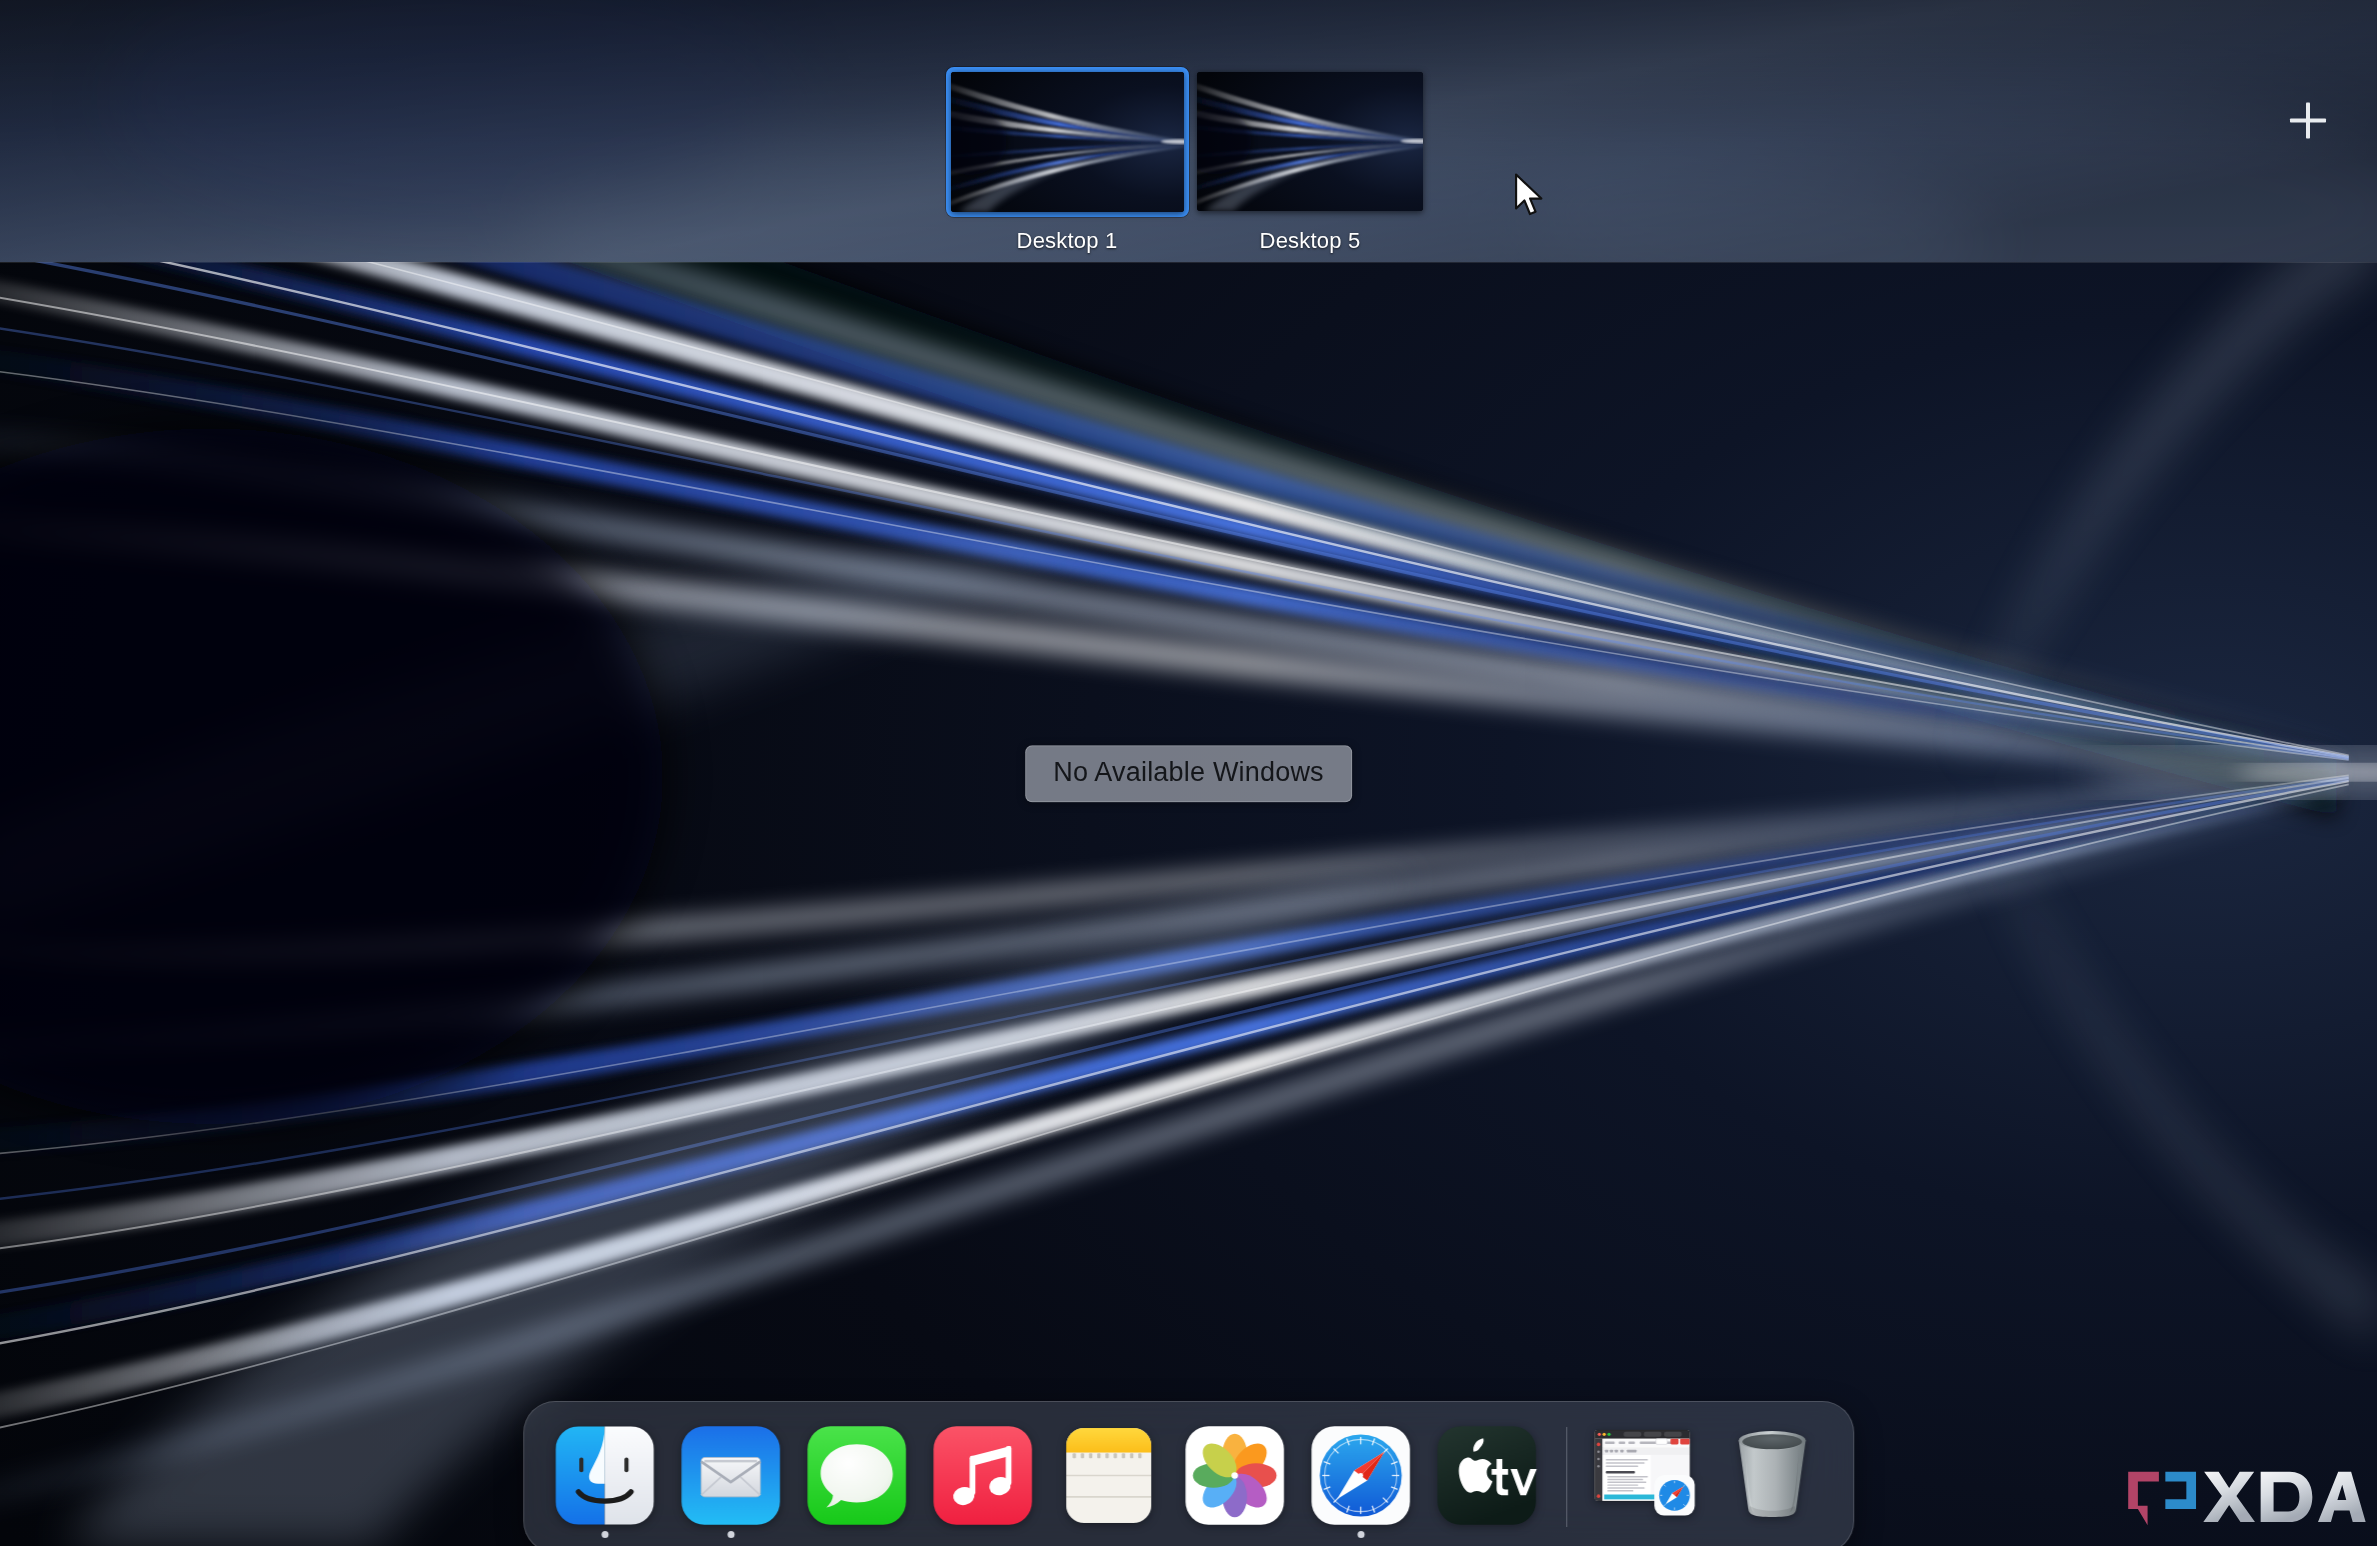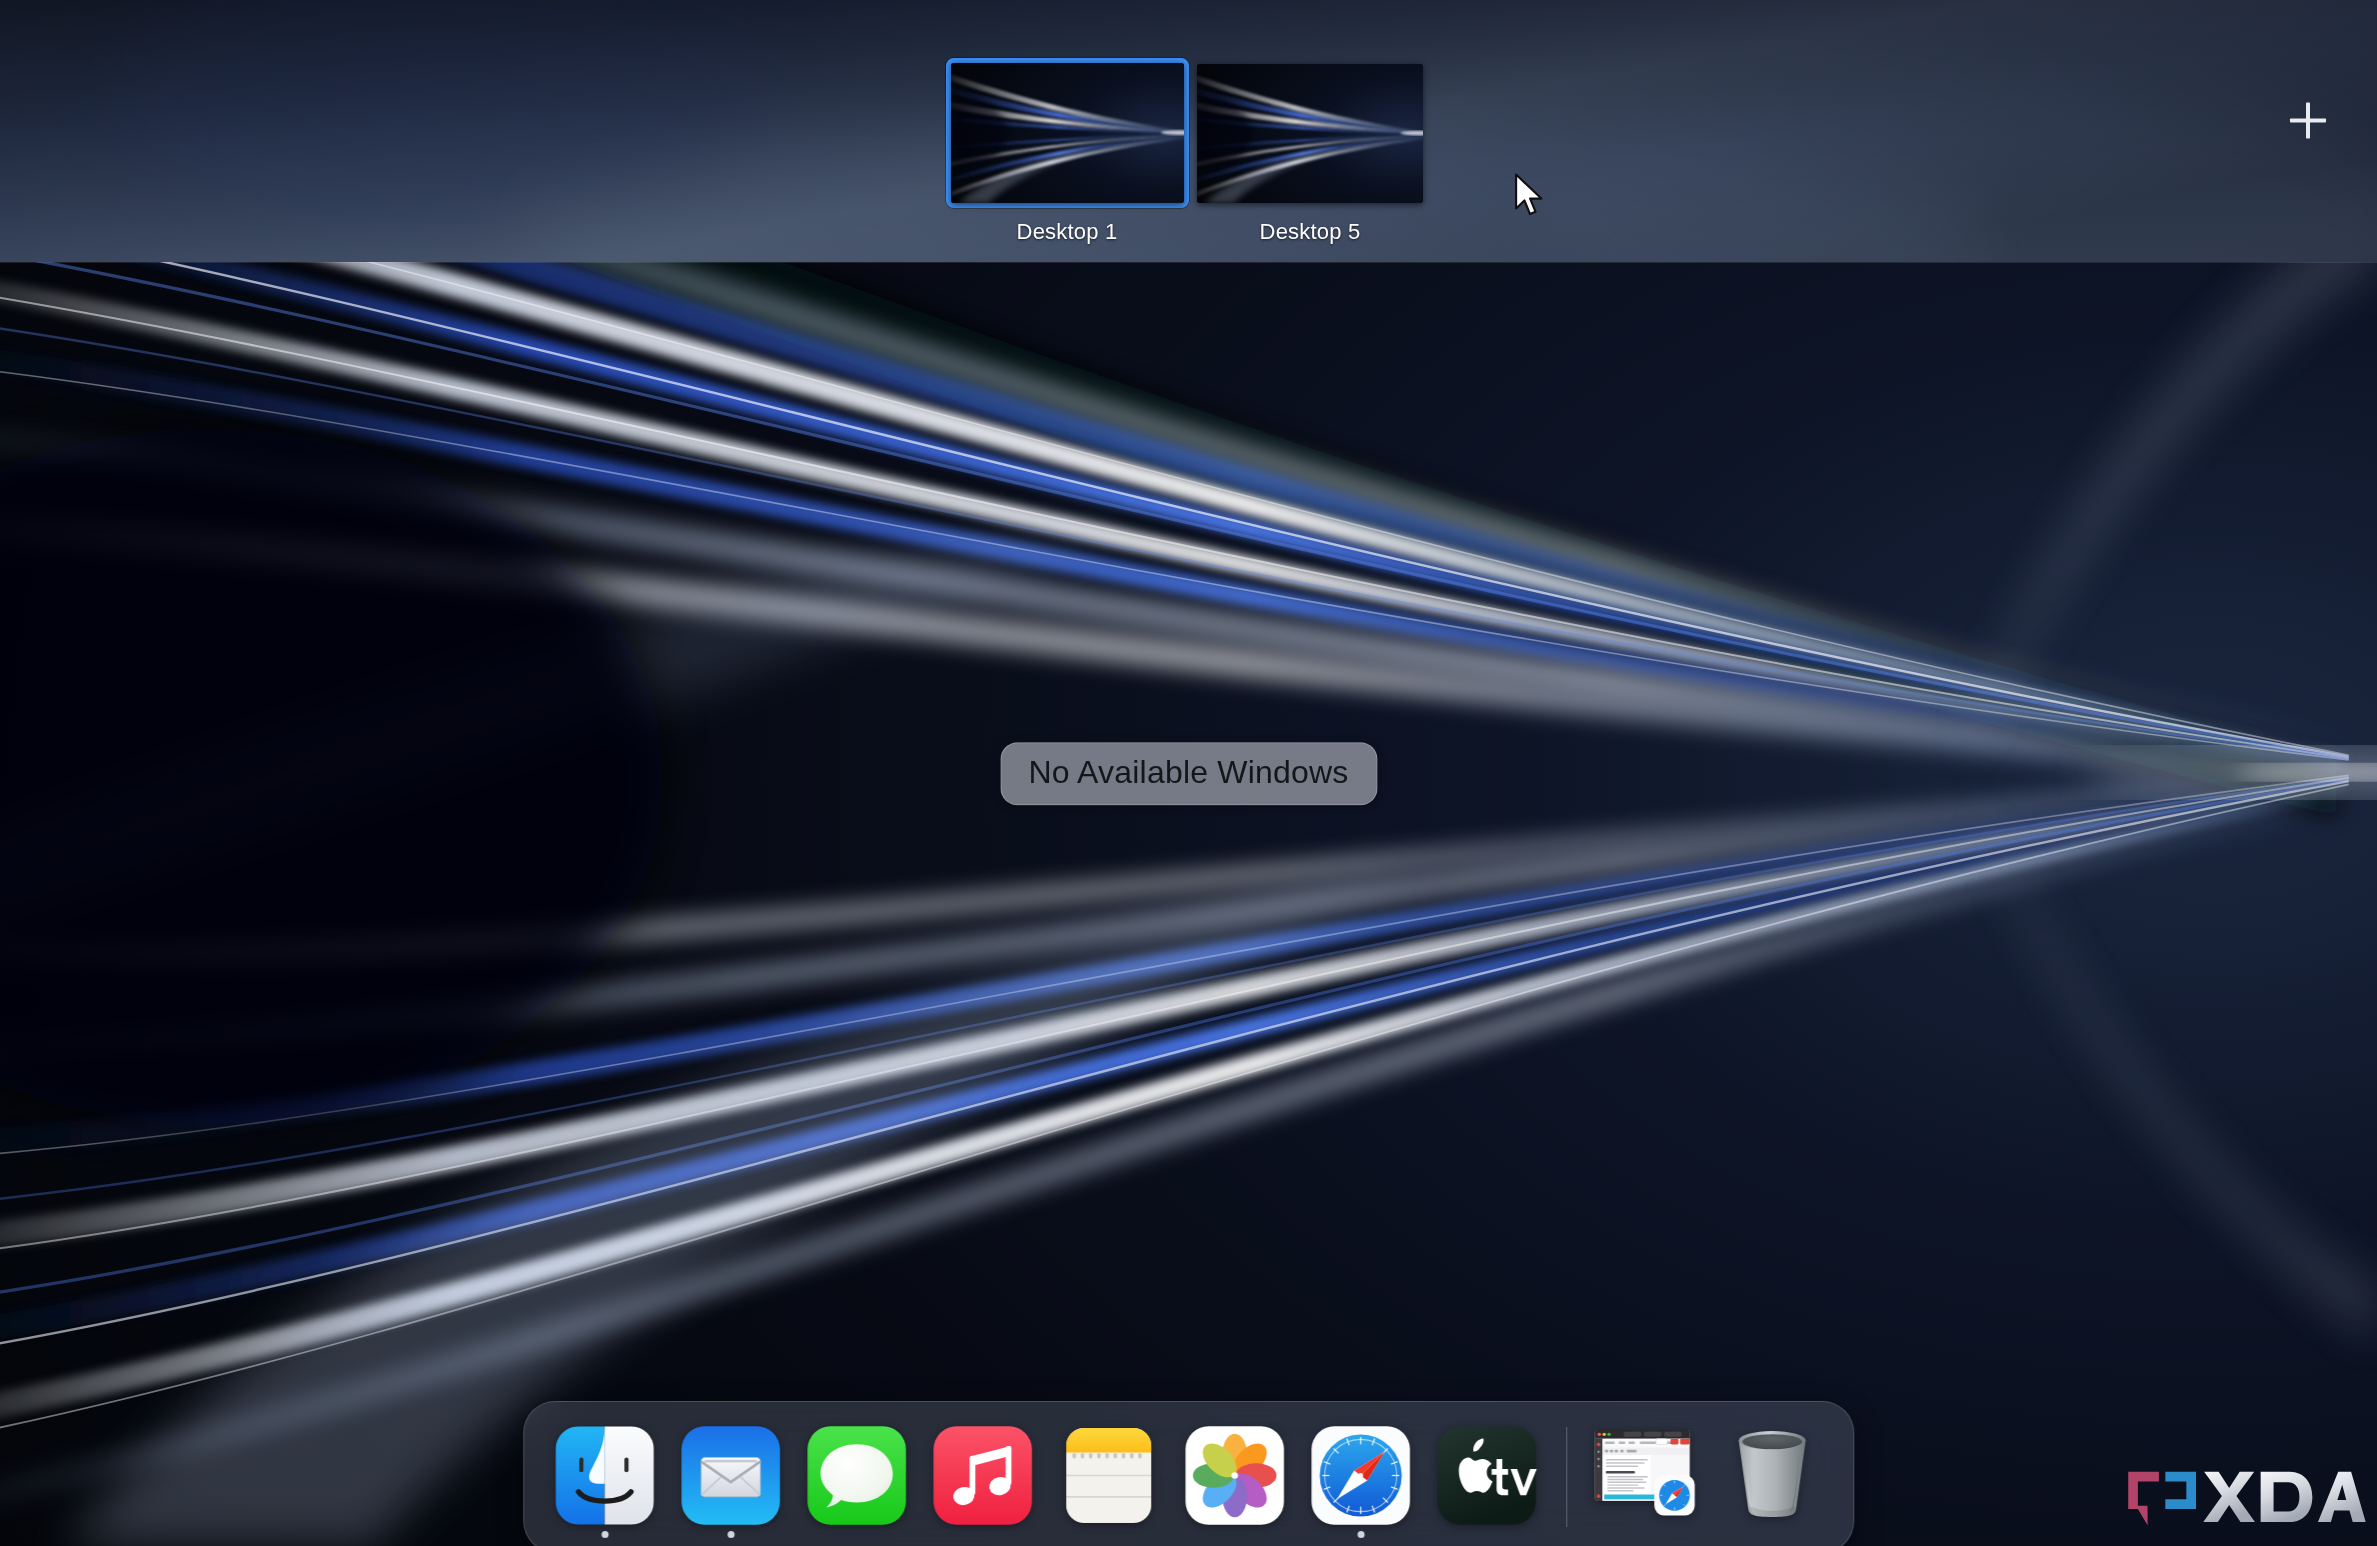--- a/index.html
+++ b/index.html
@@ -22,21 +22,21 @@
     border-bottom:0.8px solid rgba(255,255,255,0.10);
   }
   .mc-bar-bg { position:absolute; inset:0; }
   .mc-bar-tint {
     position:absolute; inset:0;
     background:linear-gradient(180deg, rgba(20,26,40,0.72) 0%, rgba(40,50,70,0.60) 55%, rgba(58,70,92,0.58) 100%);
   }
 
   .spaces-row {
     position:absolute; left:0; top:0; width:100%; height:263px;
-    display:flex; justify-content:center; align-items:flex-start; 
+    display:flex; justify-content:center; align-items:center; 
     padding-top:58px;
   }
   .space-tile { width:243px; display:flex; flex-direction:column; align-items:center; }
   .space-thumb-wrap {
     width:243px; height:150px;
     border-radius:8px;
     display:flex; align-items:center; justify-content:center;
     position:relative;
   }
   .space-tile.selected .space-thumb-wrap {
@@ -68,25 +68,25 @@
     cursor:pointer;
   }
   .add-space-btn .bar-h { position:absolute; width:36px; height:4px; background:#e9ecef; border-radius:0.8px; }
   .add-space-btn .bar-v { position:absolute; width:4px; height:36px; background:#e9ecef; border-radius:0.8px; }
 
   
   .no-windows {
     position:absolute;
     left:50%; top:774px; transform:translate(-50%,-50%);
     padding:11.3px 27.5px 13px;
-    border-radius:17px;
+    border-radius:7px;
     background:rgba(142,147,157,0.82);
     border:0.8px solid rgba(255,255,255,0.22);
     color:#14161a;
-    font-size:32px;
+    font-size:27px;
     letter-spacing:0.2px;
     white-space:nowrap;
     box-shadow:0 1.6px 8px rgba(0,0,0,0.3);
   }
 
   
   .cursor { position:absolute; left:1513px; top:173px; width:37px; height:45px; pointer-events:none; }
 
   
   .dock {

